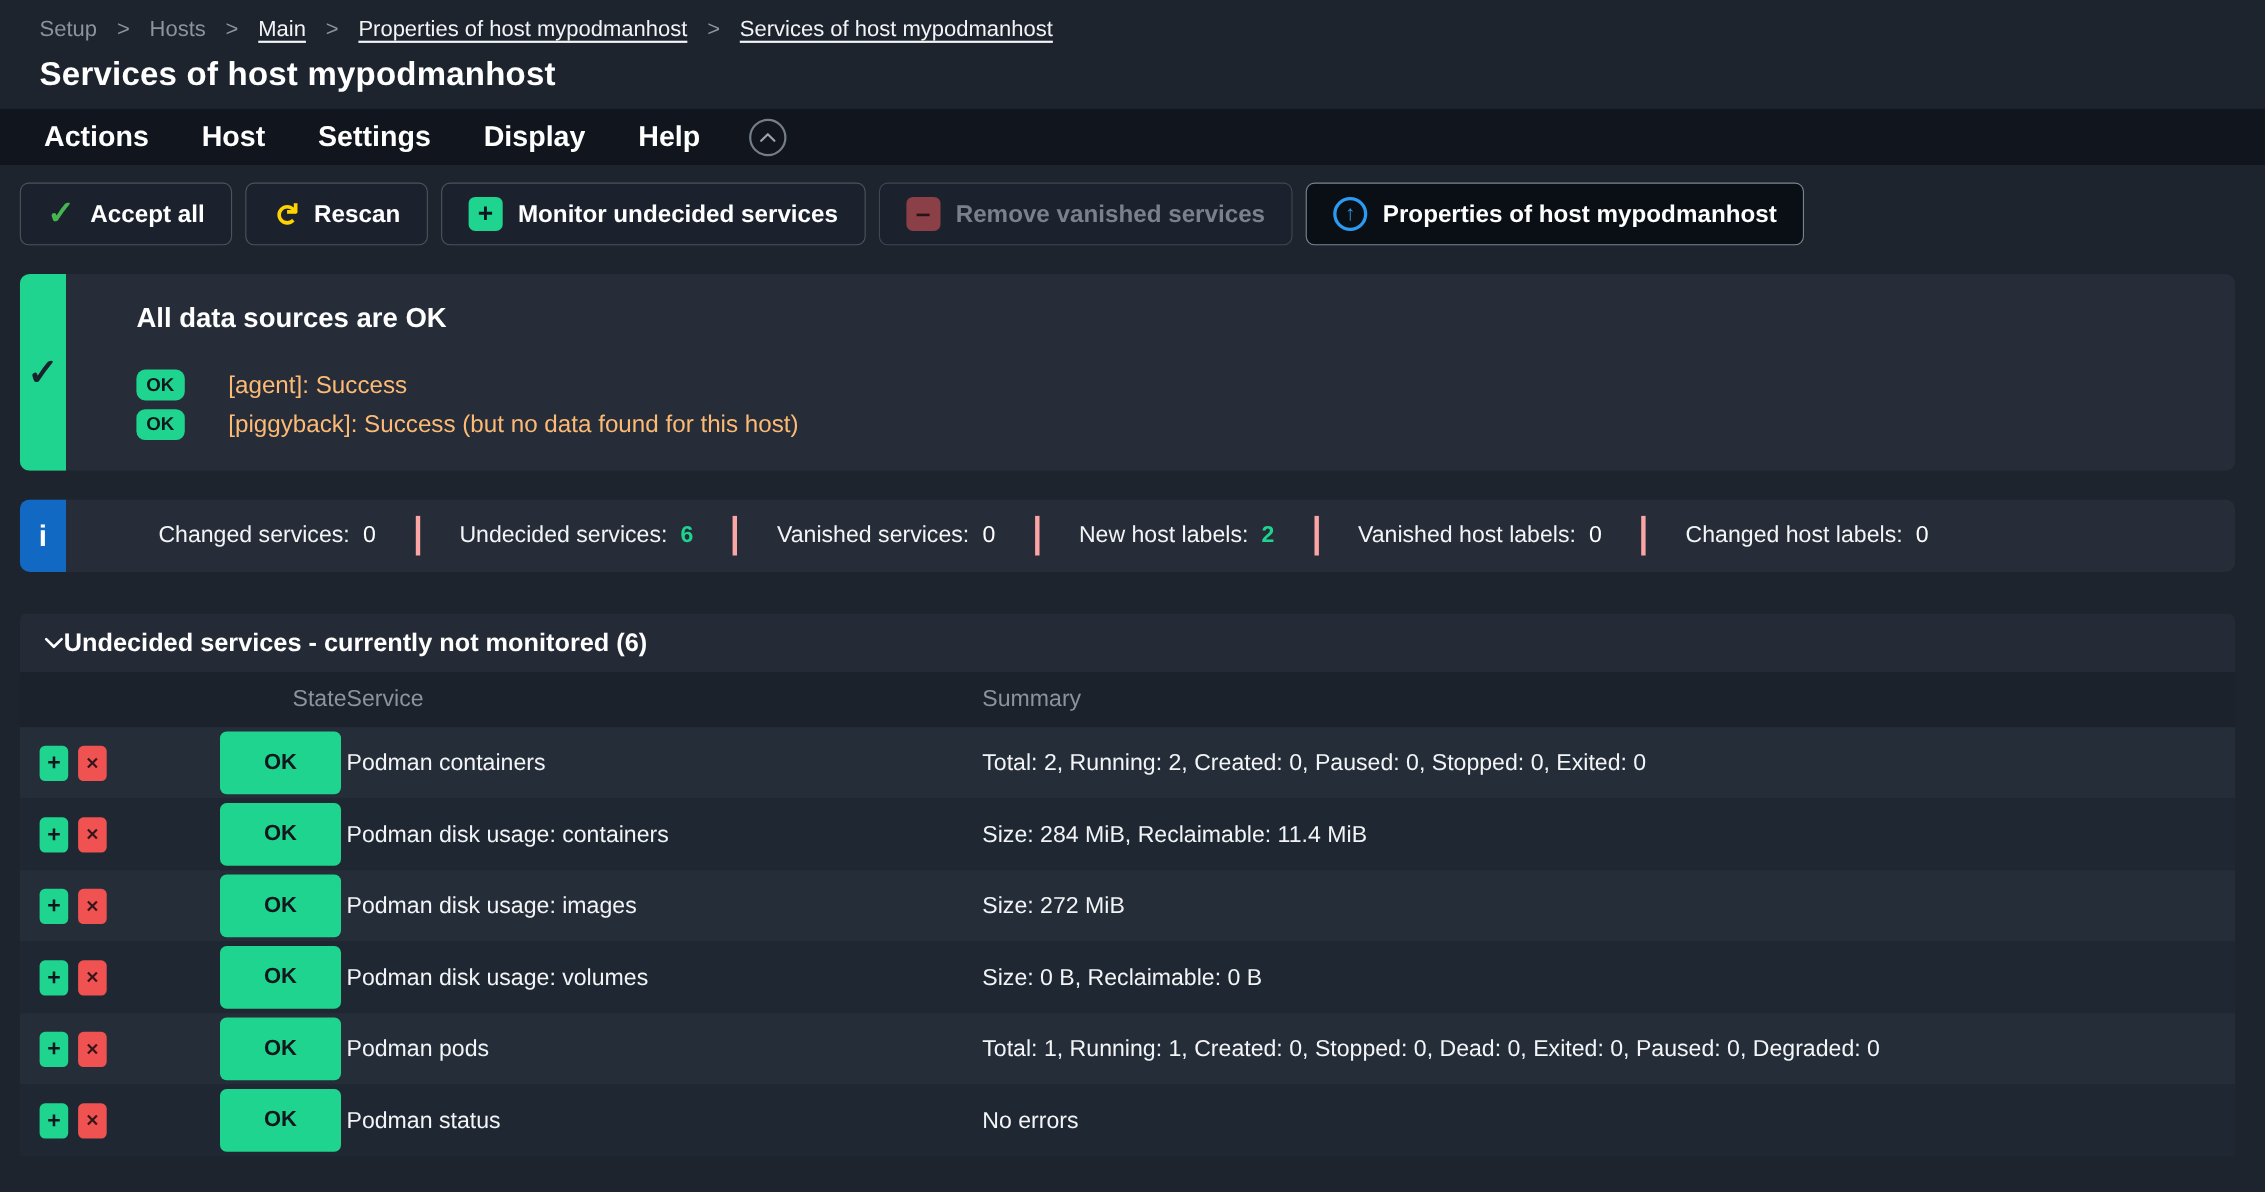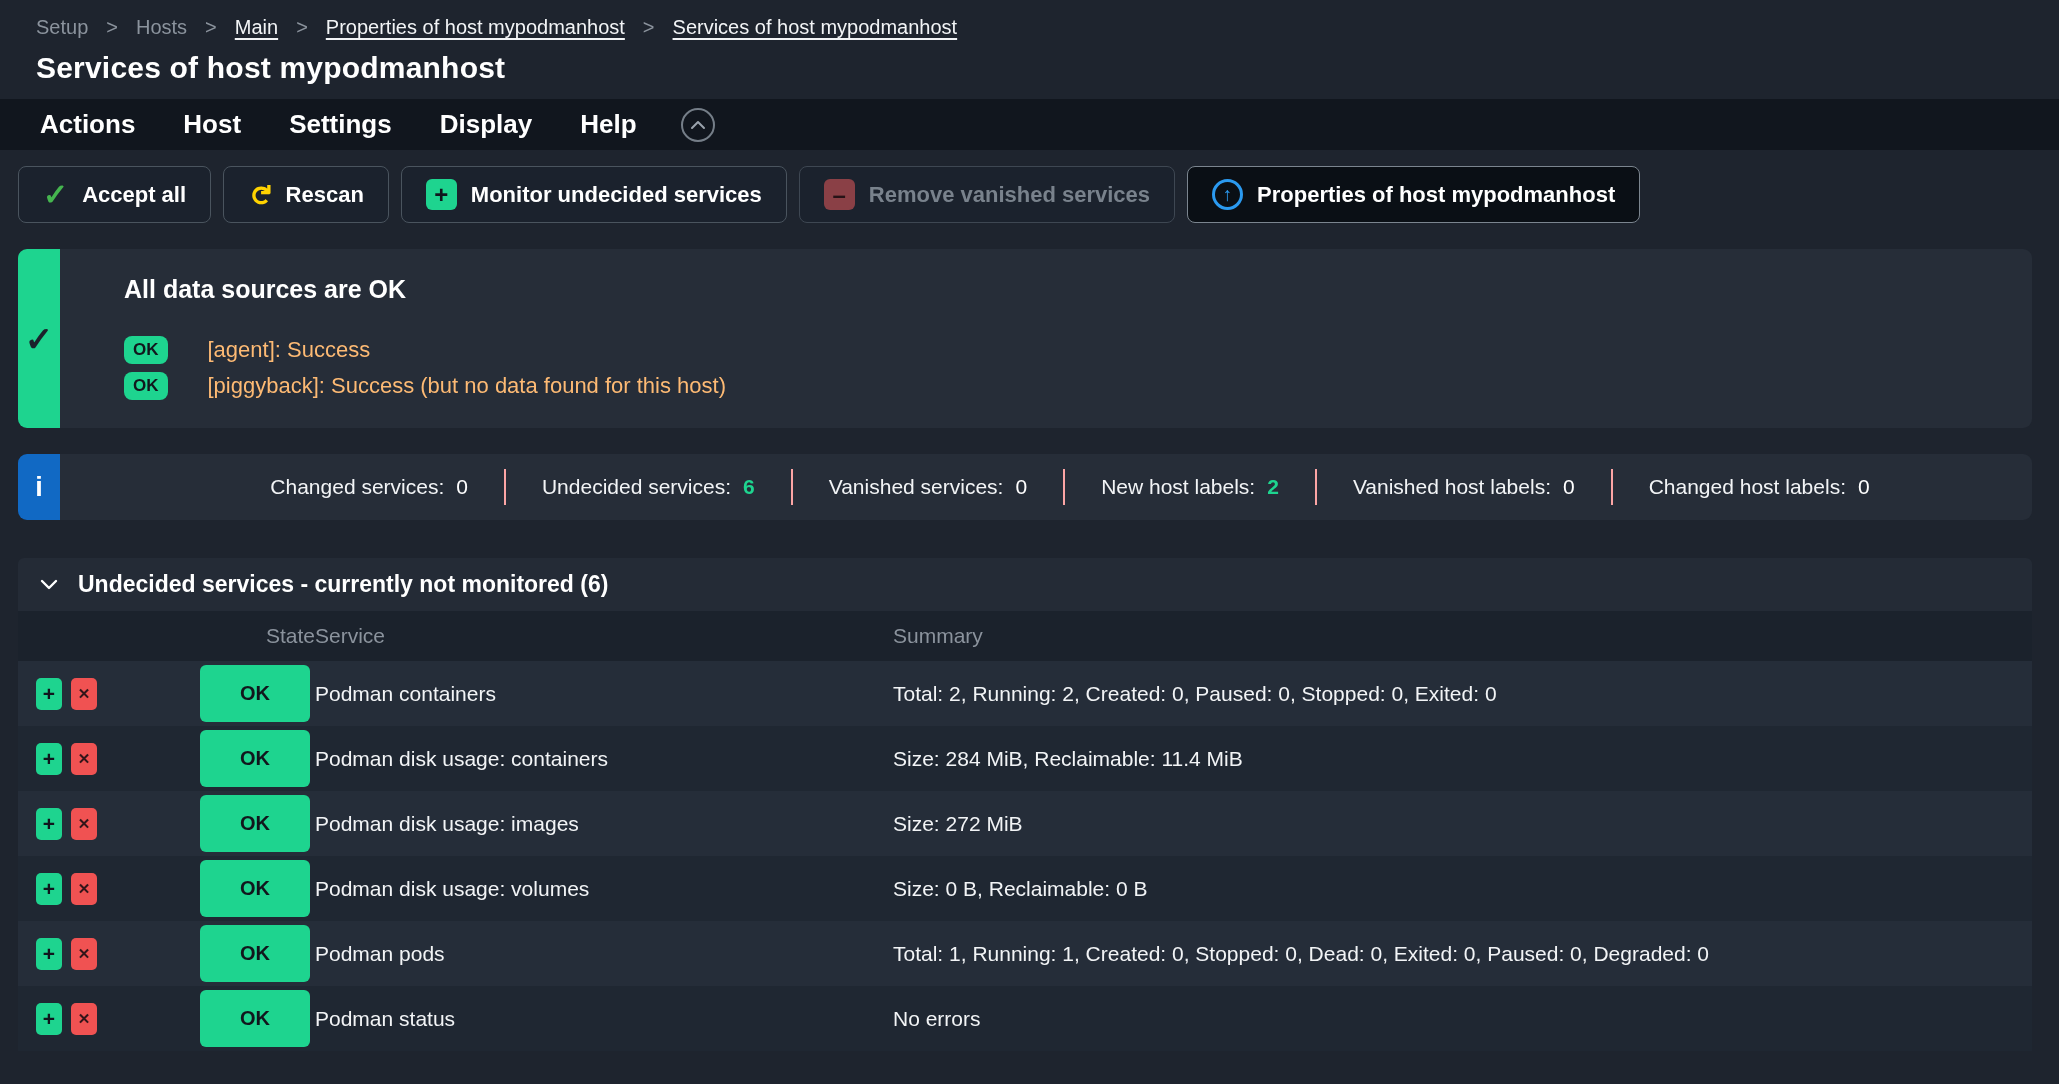--- a/index.html
+++ b/index.html
@@ -62,32 +62,32 @@
 
   .ds-body { padding: 26px 0 28px 64px; }
   .ds-title { font-size: 25px; font-weight: 700; margin-bottom: 32px; }
   .ds-row { display: flex; align-items: center; margin-top: 8px; }
   .ok-pill {
     background: #1ed48f; color: #11171d; font-size: 17px; font-weight: 700;
     border-radius: 8px; padding: 4px 9px; margin-right: 40px;
   }
   .ds-text { font-size: 22px; color: #fdba74; }
 
-  .summary-body { height: 66px; display: flex; align-items: center; padding-left: 48px; justify-content: center; }
+  .summary-body { height: 66px; display: flex; align-items: center; padding-left: 48px; }
   .sum-item { display: flex; align-items: center; padding: 0 36px; }
-  .sum-item + .sum-item { border-left: 2px solid #fca5a5; height: 36px; }
+  .sum-item + .sum-item { border-left: 4px solid #fca5a5; height: 36px; }
   .sum-label { font-size: 21px; color: #f2f4f6; }
   .sum-value { font-size: 21px; margin-left: 12px; color: #ffffff; }
   .sum-value.green { color: #1ed48f; font-weight: 700; }
 
   
   .section { margin: 38px 27px 0 18px; }
   .section-titlebar {
     height: 53px; background: #242b36; border-radius: 6px 6px 0 0;
-    display: flex; align-items: center; padding-left: 22px; gap: 20px; cursor: pointer;
+    display: flex; align-items: center; padding-left: 22px; cursor: pointer;
   }
   .section-title { font-size: 23px; font-weight: 700; }
   .tbl-grid { display: grid; grid-template-columns: 182px 115px 560px 1fr; align-items: center; }
   .tbl-header { height: 50px; background: #1b222c; color: #8b939d; font-size: 21px; }
   .th-state { text-align: right; }
   .th-summary { padding-left: 18px; }
   .tbl-row { height: 65px; font-size: 21px; }
   .tbl-row.odd { background: #252d39; }
   .tbl-row.even { background: #1f2732; }
   .cell-actions { display: flex; gap: 9px; padding-left: 18px; }

